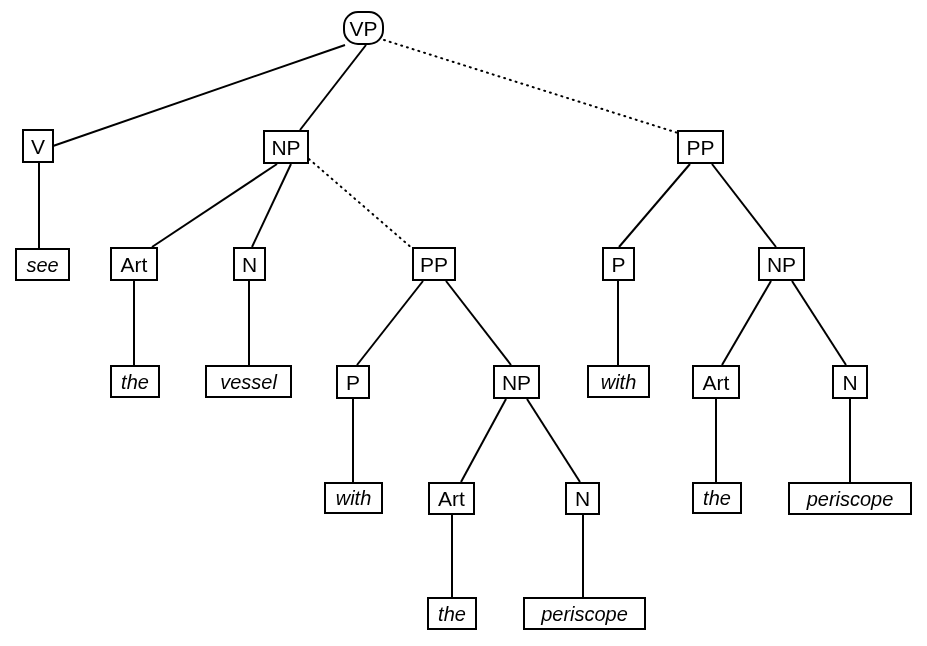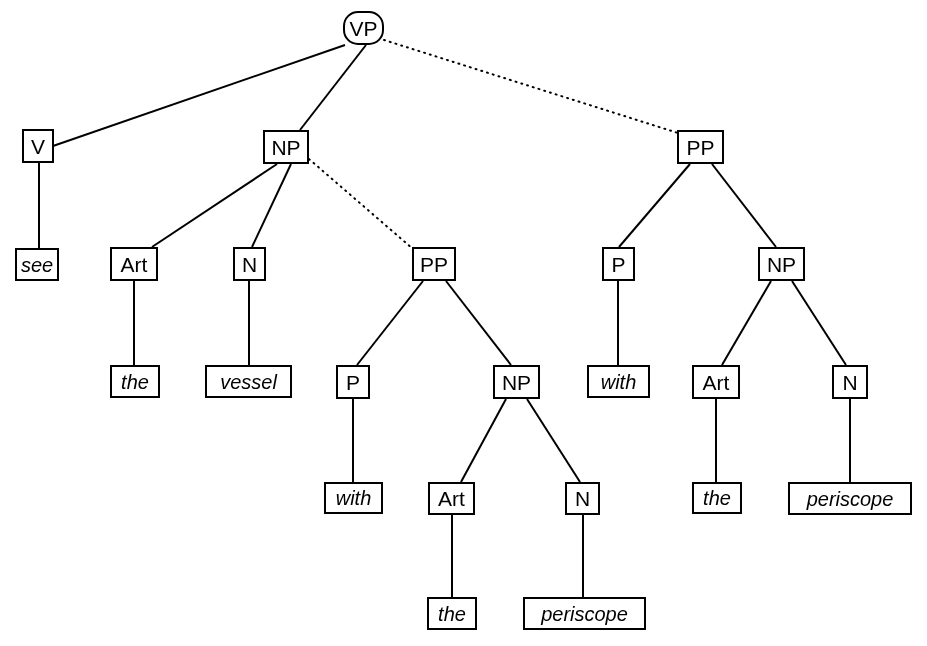--- a/index.html
+++ b/index.html
@@ -68,21 +68,21 @@
       <line x1="771" y1="281" x2="722" y2="365" stroke="#000000" stroke-width="2"></line>
       <line x1="792" y1="281" x2="846" y2="365" stroke="#000000" stroke-width="2"></line>
       <line x1="716" y1="399" x2="716" y2="482" stroke="#000000" stroke-width="2"></line>
       <line x1="850" y1="399" x2="850" y2="482" stroke="#000000" stroke-width="2"></line>
     </svg>
   <div id="node-layer">
       <div class="node" style="left: 343px; top: 11px; width: 41px; height: 34px; border-radius: 15px;">VP</div>
       <div class="node" style="left: 22px; top: 129px; width: 32px; height: 34px;">V</div>
       <div class="node" style="left: 263px; top: 130px; width: 46px; height: 34px;">NP</div>
       <div class="node" style="left: 677px; top: 130px; width: 47px; height: 34px;">PP</div>
-      <div class="node leaf" style="left: 15px; top: 248px; width: 44px; height: 33px;">see</div>
+      <div class="node leaf" style="left: 15px; top: 248px; width: 55px; height: 33px;">see</div>
       <div class="node" style="left: 110px; top: 247px; width: 48px; height: 34px;">Art</div>
       <div class="node" style="left: 233px; top: 247px; width: 33px; height: 34px;">N</div>
       <div class="node" style="left: 412px; top: 247px; width: 44px; height: 34px;">PP</div>
       <div class="node" style="left: 602px; top: 247px; width: 33px; height: 34px;">P</div>
       <div class="node" style="left: 758px; top: 247px; width: 47px; height: 34px;">NP</div>
       <div class="node leaf" style="left: 110px; top: 365px; width: 50px; height: 33px;">the</div>
       <div class="node leaf" style="left: 205px; top: 365px; width: 87px; height: 33px;">vessel</div>
       <div class="node" style="left: 336px; top: 365px; width: 34px; height: 34px;">P</div>
       <div class="node" style="left: 493px; top: 365px; width: 47px; height: 34px;">NP</div>
       <div class="node leaf" style="left: 587px; top: 365px; width: 63px; height: 33px;">with</div>

